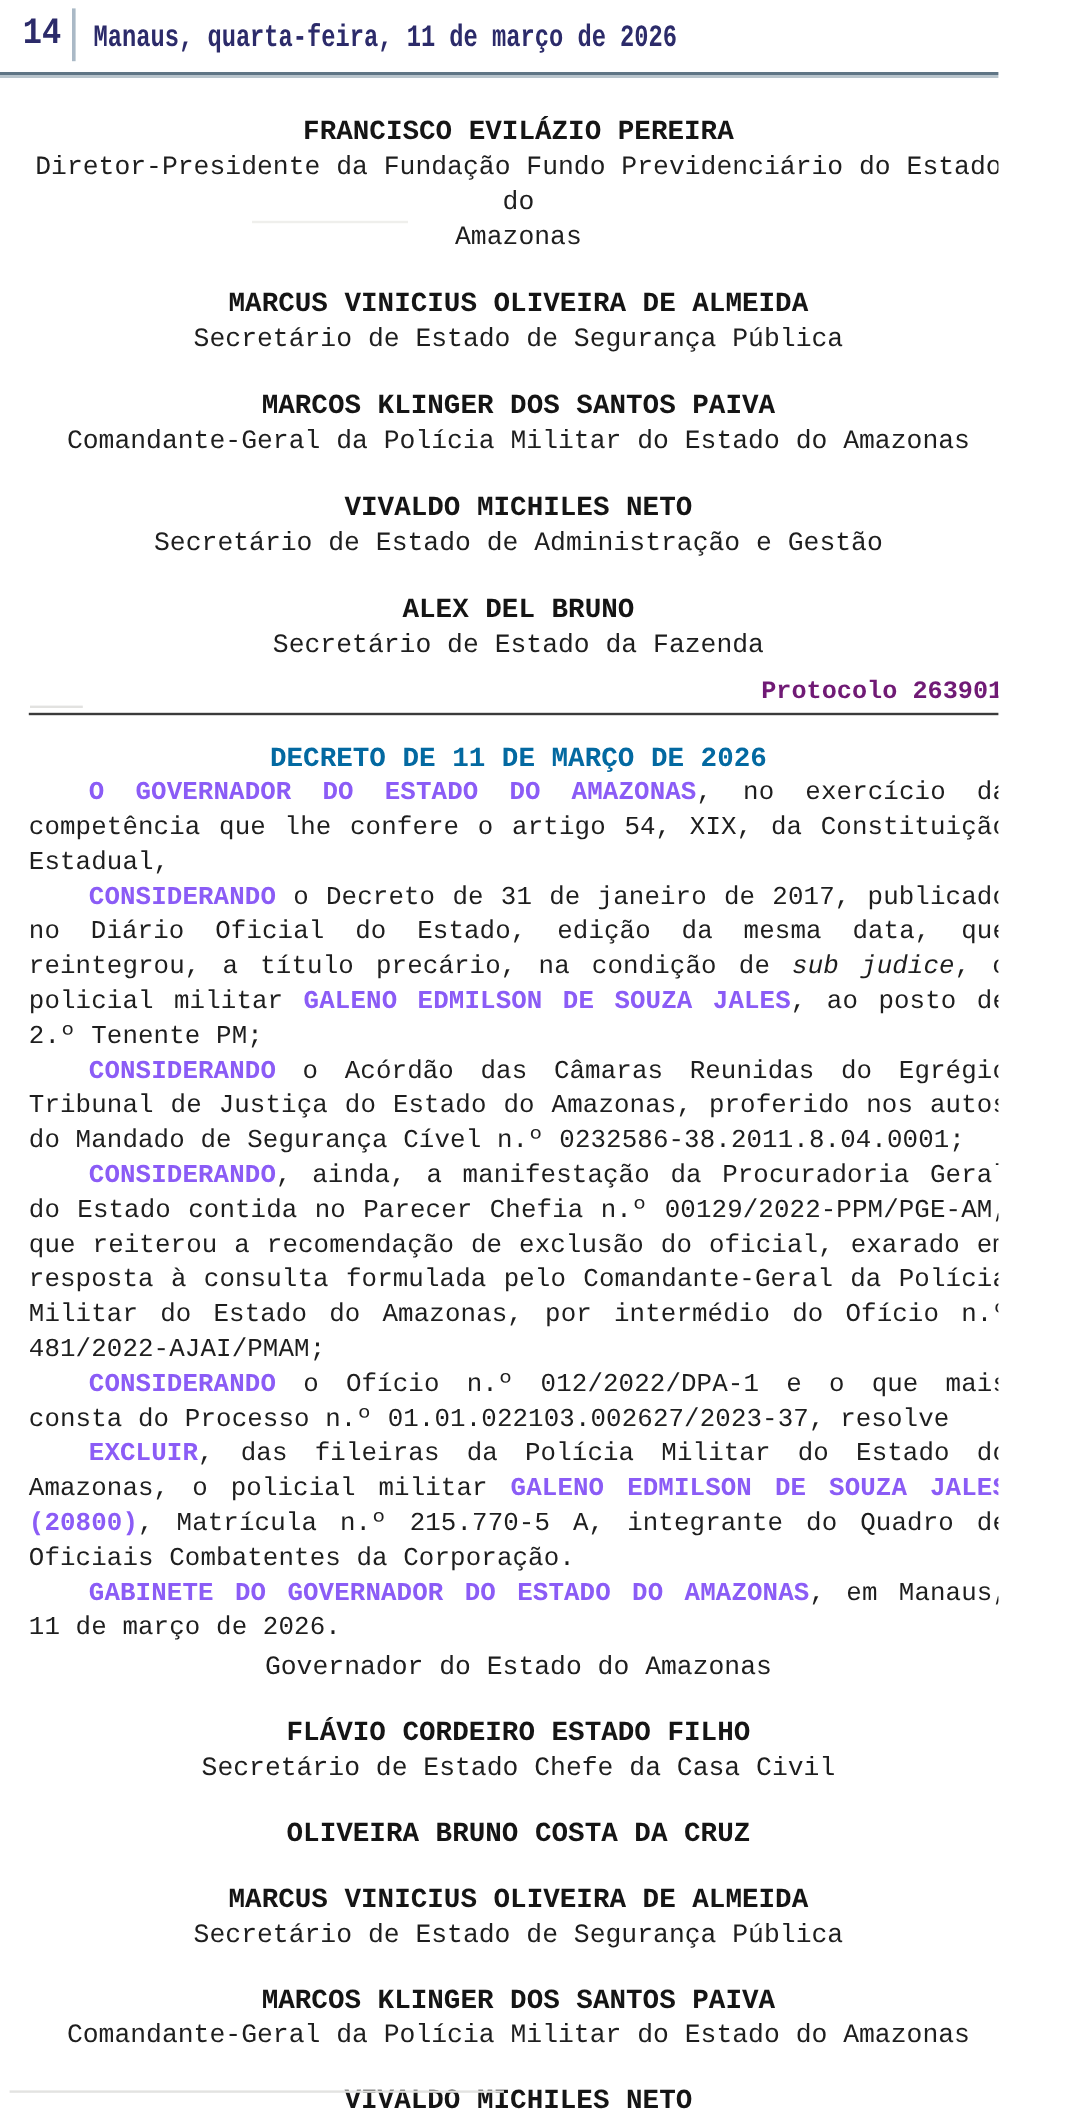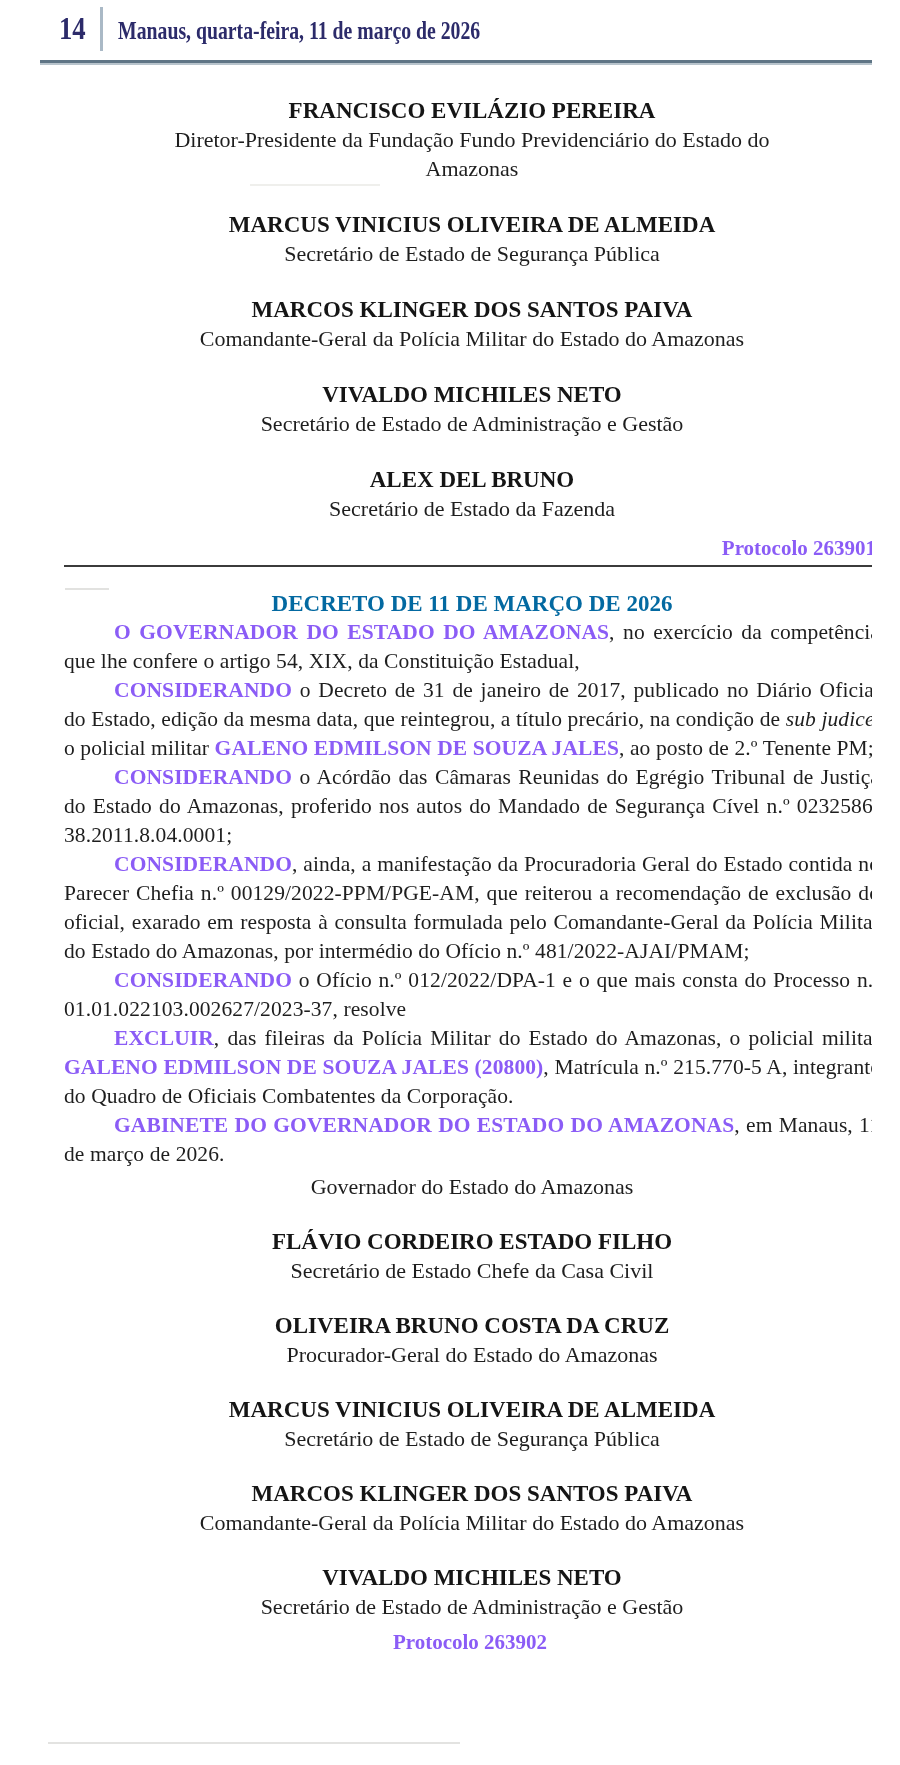--- a/index.html
+++ b/index.html
@@ -2,21 +2,21 @@
 <html lang="pt" style="--navy: #2c2b6a; --steel: #64798a; --steel-light: #b8c4cc; --divider: #909090; --paper-edge: #eae9e5; --green: #2f9e4e; --ink: #1c1c1c; --bar: #aab9c6;"><head>
 <meta charset="utf-8">
 <style>
   :root{
     --navy:#2c2b6a; --steel:#64798a; --steel-light:#b8c4cc; --divider:#909090;
     --paper-edge:#eae9e5; --green:#2f9e4e; --ink:#1c1c1c; --bar:#aab9c6;
   }
   html,body{margin:0;padding:0;background:#fff;}
   .page{
     position:relative; width:832px; height:1765px; overflow:hidden; background:#ffffff;
-    font-family:Liberation Serif, serif; color:var(--ink);margin-left:40px;
+    font-family:Liberation Mono, monospace; color:var(--ink);
   }
 
   
   .pagenum{
     position:absolute; left:19px; top:10px; font-size:31px; font-weight:700;
     color:var(--navy); transform:scaleX(.86); transform-origin:left top; line-height:38px;
   }
   .hbar{position:absolute; left:60px; top:7px; width:3px; height:44px; background:var(--bar);}
   .hdate{
     position:absolute; left:78px; top:12px; font-size:26px; font-weight:700;
@@ -42,21 +42,21 @@
   .arc-circle{width:56px; height:56px; margin:4px 0 0 2px; border:4px solid var(--green); border-radius:50%; box-sizing:border-box;}
 
   
   .content{position:absolute; left:24px; top:96px; width:816px;}
   .sig{text-align:center; margin:0 0 27px 0;}
   #sigs-bottom .sig{margin-bottom:26px;}
   .sig-name{font-size:23px; font-weight:700; line-height:29px; color:#151515;}
   .sig-title{font-size:22px; line-height:29px; color:#1e1e1e;}
   .protocol{
     text-align:right; font-size:21px; font-weight:700; line-height:29px;
-    padding-right:4px; margin-top:-16px; color:#8b5cf6;
+    padding-right:4px; margin-top:-16px; color:#701a75;
   }
   .rule-dark{height:2px; background:#3b3b3b; margin-top:2px;}
   .decree-title{
     margin:22px 0 0 0; text-align:center; font-size:23px; font-weight:700;
     line-height:29px; color:#0369a1;
   }
   .decree-body{margin:0;}
   .decree-body p{
     margin:0; text-align:justify; text-indent:50px;
     font-size:21.5px; line-height:29px; letter-spacing:.1px; color:#1e1e1e;
@@ -133,21 +133,20 @@
     <section class="sigs" id="sigs-bottom">
         <div class="sig">
           <div class="sig-title">Governador do Estado do Amazonas</div>
         </div>
         <div class="sig">
           <div class="sig-name">FLÁVIO CORDEIRO ESTADO FILHO</div>
           <div class="sig-title">Secretário de Estado Chefe da Casa Civil</div>
         </div>
         <div class="sig">
           <div class="sig-name">OLIVEIRA BRUNO COSTA DA CRUZ</div>
-          <div class="sig-title">Procurador-Geral do Estado do Amazonas</div>
         </div>
         <div class="sig">
           <div class="sig-name">MARCUS VINICIUS OLIVEIRA DE ALMEIDA</div>
           <div class="sig-title">Secretário de Estado de Segurança Pública</div>
         </div>
         <div class="sig">
           <div class="sig-name">MARCOS KLINGER DOS SANTOS PAIVA</div>
           <div class="sig-title">Comandante-Geral da Polícia Militar do Estado do Amazonas</div>
         </div>
         <div class="sig">

